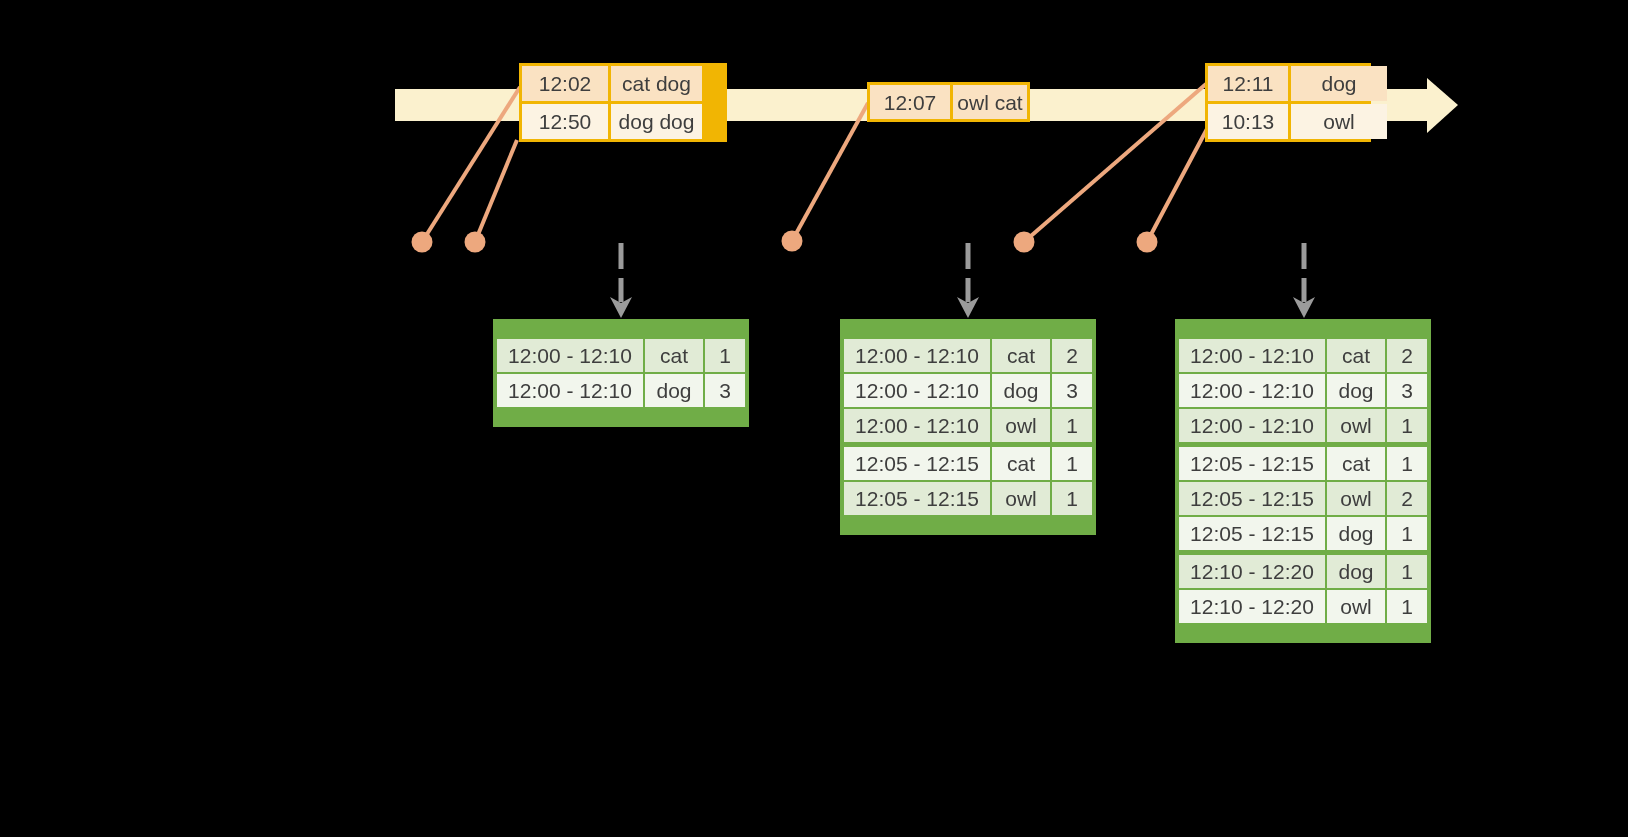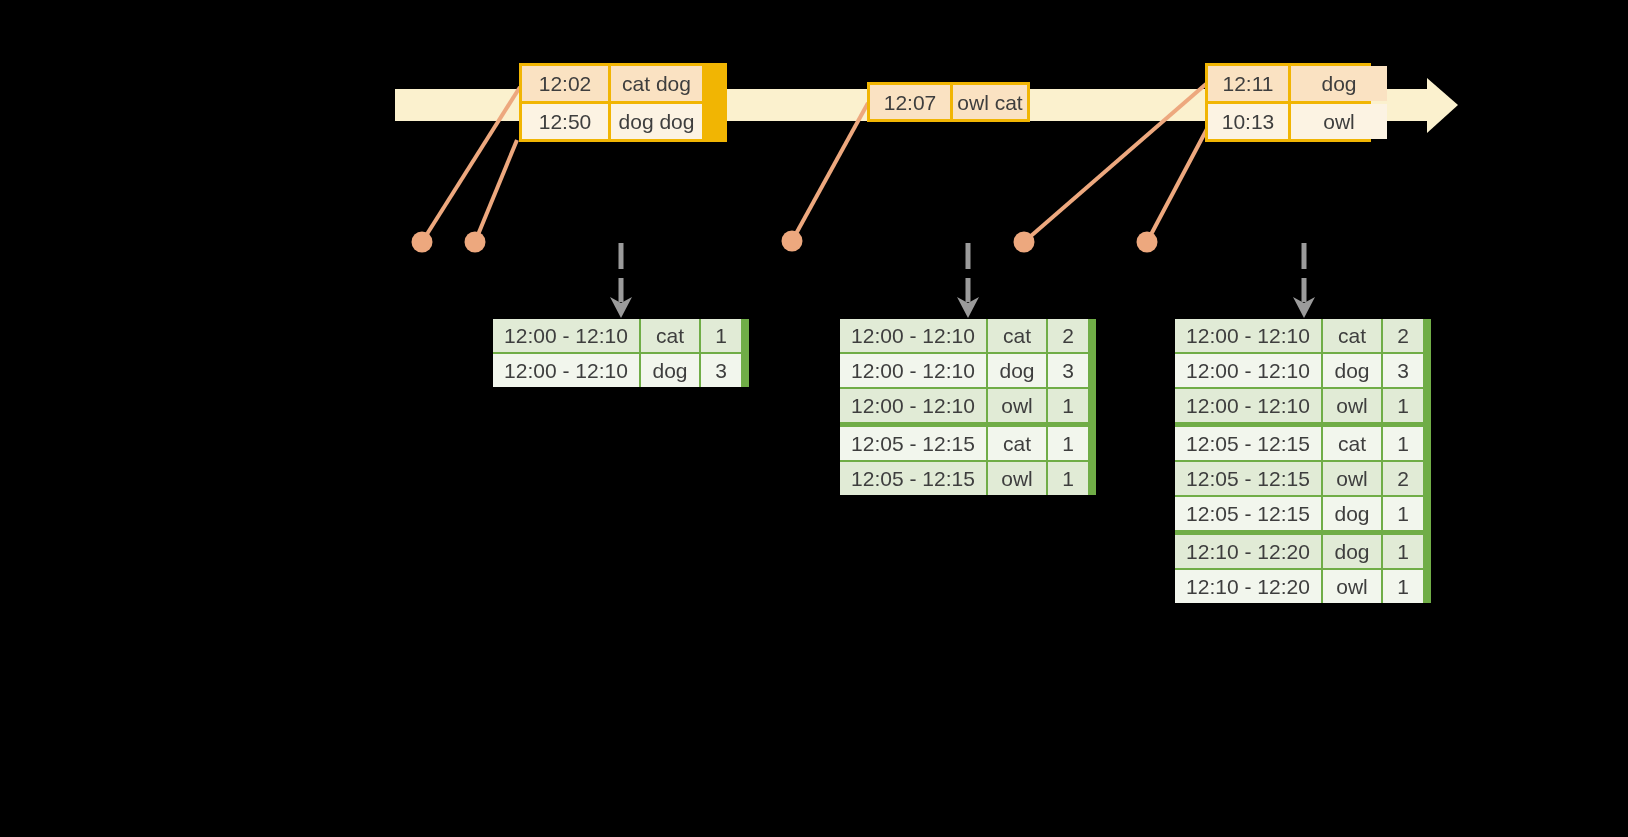--- a/index.html
+++ b/index.html
@@ -27,24 +27,25 @@
     font-size:21px; color:var(--text);
     line-height:1;
   }
   .ec-odd  { background:var(--event_row_odd); }
   .ec-even { background:var(--event_row_even); }
 
   
   .result-table {
     position:absolute;
     display:flex; flex-direction:column; gap:5px;
-    padding:0;
+    padding:20px;
     background:var(--result_border);
     box-sizing:border-box;
     z-index:3;
+    align-items:center;
   }
   .result-group {
     display:grid;
     grid-template-columns:146px 58px 40px;
     gap:2px;
   }
   .result-cell {
     height:33px;
     display:flex; align-items:center; justify-content:center;
     font-size:21px; color:var(--text);

